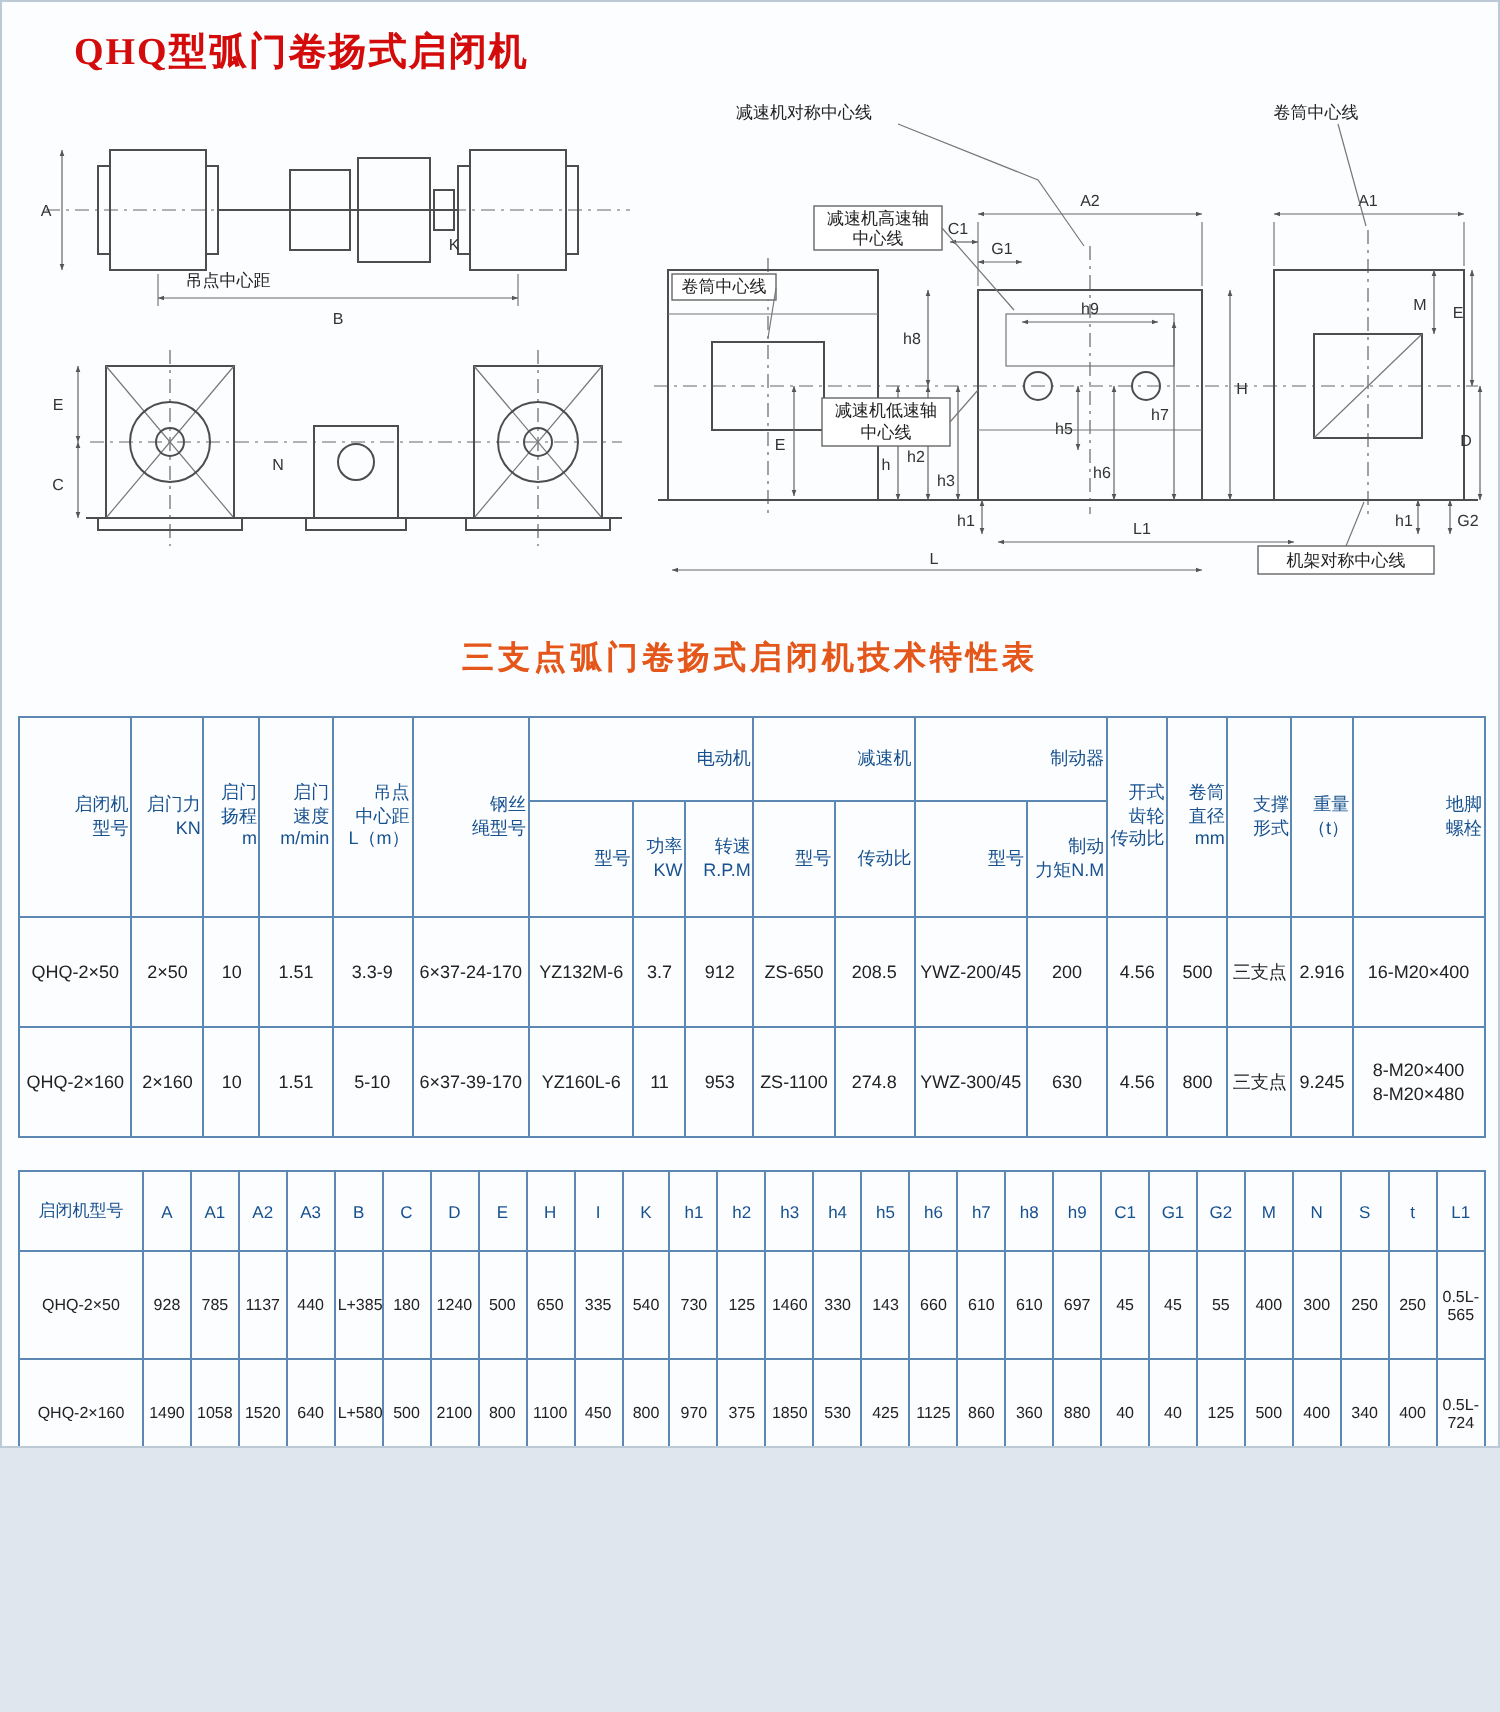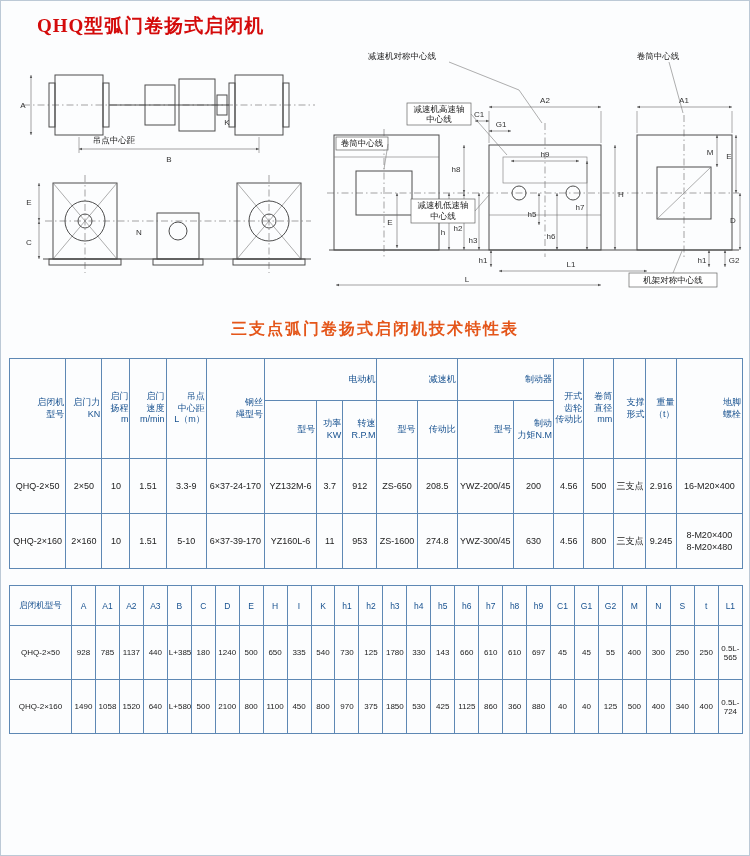--- a/index.html
+++ b/index.html
@@ -1,17 +1,17 @@
 <!DOCTYPE html>
 <html><head>
 <meta charset="utf-8">
 <style>
   * { box-sizing: border-box; }
   html,body { margin:0; padding:0; background:#dfe6ed; font-family:"Liberation Sans","DejaVu Sans",sans-serif; }
-  .page { width:750px; height:856px; margin:0 auto; background:#fcfdfe; border:1px solid #bcc9d6; padding:2px 8px; overflow:hidden; position:relative; }
+  .page { width:750px; height:724px; margin:0 auto; background:#fcfdfe; border:1px solid #bcc9d6; padding:2px 8px; overflow:hidden; position:relative; }
   .doc-title { color:#d40b0b; font-size:19px; font-weight:bold; margin:10px 0 0 28px; letter-spacing:1px; font-family:"Liberation Serif","DejaVu Serif",serif; }
   svg.drawings { display:block; margin:6px auto 0 auto; }
   .tbl-title { color:#e4561a; text-align:center; font-size:16px; font-weight:bold; letter-spacing:2px; margin:16px; font-family:"Liberation Serif","DejaVu Serif",serif; }
   #t1-title { margin-top:24px; }
   #t2-title { margin-top:60px; }
   table { border-collapse:collapse; table-layout:fixed; width:734px; margin:0 auto; border:1px solid #49799f; }
   .tech { margin-top:18px; }
   .dims { margin-top:16px; }
   th,td { border:1px solid #5e88b4; text-align:center; vertical-align:middle; white-space:pre-line; padding:0 1px; overflow:hidden; }
   thead th { color:#17518f; font-weight:normal; }
@@ -286,21 +286,21 @@
         <tr>
           <td>QHQ-2×160</td>
           <td>2×160</td>
           <td>10</td>
           <td>1.51</td>
           <td>5-10</td>
           <td>6×37-39-170</td>
           <td>YZ160L-6</td>
           <td>11</td>
           <td>953</td>
-          <td>ZS-1600</td>
+          <td>ZS-1100</td>
           <td>274.8</td>
           <td>YWZ-300/45</td>
           <td>630</td>
           <td>4.56</td>
           <td>800</td>
           <td>三支点</td>
           <td>9.245</td>
           <td>8-M20×400
 8-M20×480</td>
         </tr>
@@ -355,21 +355,21 @@
           <td>440</td>
           <td>L+385</td>
           <td>180</td>
           <td>1240</td>
           <td>500</td>
           <td>650</td>
           <td>335</td>
           <td>540</td>
           <td>730</td>
           <td>125</td>
-          <td>1780</td>
+          <td>1460</td>
           <td>330</td>
           <td>143</td>
           <td>660</td>
           <td>610</td>
           <td>610</td>
           <td>697</td>
           <td>45</td>
           <td>45</td>
           <td>55</td>
           <td>400</td>

